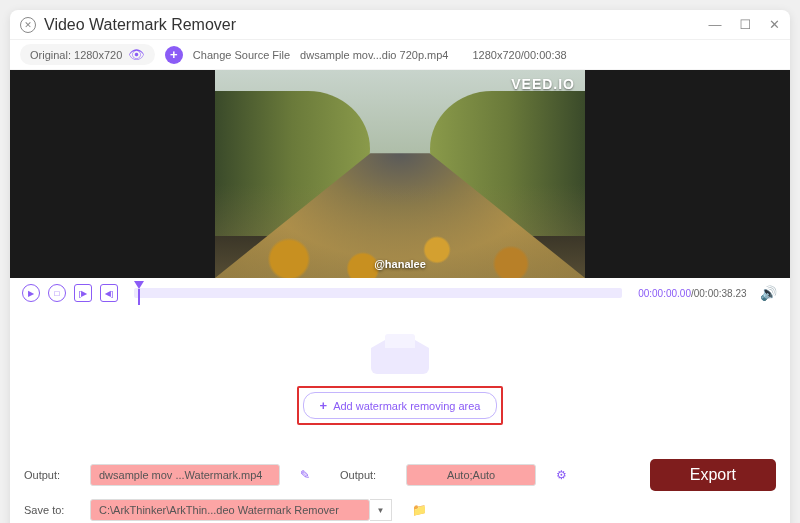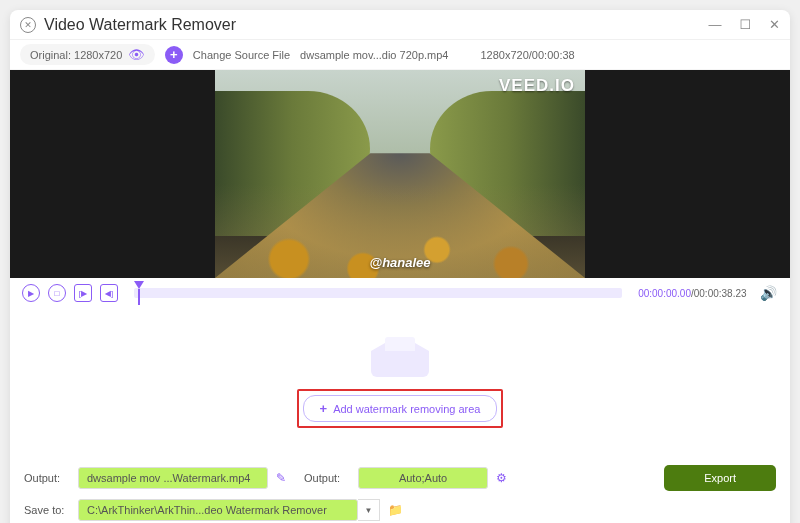--- a/index.html
+++ b/index.html
@@ -7,60 +7,60 @@
 .window { width: 800px; height: 523px; background: #fff; border-radius: 8px; box-shadow: 0 2px 10px rgba(0,0,0,0.1); display: flex; flex-direction: column; overflow: hidden; }
 .titlebar { height: 30px; display: flex; align-items: center; padding: 0 10px; border-bottom: 1px solid #f0f0f0; }
 .titlebar-icon { width: 16px; height: 16px; border-radius: 50%; border: 1.5px solid #888; margin-right: 8px; display: flex; align-items: center; justify-content: center; font-size: 9px; color: #888; }
 .titlebar-title { font-size: 16px; color: #333; flex: 1; }
 .window-controls { display: flex; gap: 18px; color: #888; font-size: 13px; }
 .window-controls span { cursor: pointer; }
 .topbar { height: 30px; display: flex; align-items: center; padding: 0 10px; gap: 10px; border-bottom: 1px solid #f5f5f5; font-size: 11px; color: #666; }
 .pill { background: #f5f5f5; border-radius: 12px; padding: 3px 10px; display: flex; align-items: center; gap: 6px; justify-content: space-between; }
 .eye-icon { color: #8b5cf6; font-size: 13px; }
 .plus-circle { width: 18px; height: 18px; border-radius: 50%; background: #8b5cf6; color: #fff; display: flex; align-items: center; justify-content: center; font-size: 13px; font-weight: bold; }
-.file-info { flex: 1; display: flex; gap: 32px; align-items: center; }
+.file-info { flex: 1; display: flex; gap: 24px; align-items: center; }
 .output-pill { margin-left: auto; }
 .preview { height: 208px; background: #1a1a1a; display: flex; align-items: center; justify-content: center; position: relative; }
 .preview-img { width: 370px; height: 208px; position: relative; overflow: hidden; }
 .sky { position: absolute; top: 0; left: 0; right: 0; height: 50%; background: linear-gradient(#c8d4cc, #a8b8a0); }
 .road { position: absolute; bottom: 0; left: 0; right: 0; height: 60%; background: radial-gradient(ellipse at 50% 0%, #5a5a5a 0%, #8a7a4a 30%, #b8954a 60%, #a0803a 100%); clip-path: polygon(42% 0%, 58% 0%, 100% 100%, 0% 100%); }
 .trees-left { position: absolute; left: 0; top: 10%; width: 42%; height: 70%; background: linear-gradient(90deg, #3a4a2a, #6a7a3a, #8a9a4a); border-radius: 0 40% 60% 0; }
 .trees-right { position: absolute; right: 0; top: 10%; width: 42%; height: 70%; background: linear-gradient(270deg, #3a4a2a, #6a7a3a, #8a9a4a); border-radius: 40% 0 0 60%; }
 .leaves { position: absolute; bottom: 0; left: 0; right: 0; height: 45%; background: radial-gradient(circle at 20% 80%, #c89020 6%, transparent 7%), radial-gradient(circle at 60% 70%, #d4a030 5%, transparent 6%), radial-gradient(circle at 80% 85%, #b88028 5%, transparent 6%), radial-gradient(circle at 40% 90%, #c89020 6%, transparent 7%), linear-gradient(#7a7a6a00, #8a7a4a88); }
-.wm-logo { position: absolute; top: 6px; right: 10px; color: #fff; font-weight: 800; font-size: 17px; letter-spacing: 1px; text-shadow: 0 1px 2px rgba(0,0,0,0.5); }
-.wm-handle { position: absolute; bottom: 8px; left: 50%; transform: translateX(-50%); color: #fff; font-weight: 700; font-size: 13px; text-shadow: 0 1px 3px rgba(0,0,0,0.7); font-style: italic; }
+.wm-logo { position: absolute; top: 6px; right: 10px; color: #fff; font-weight: 800; font-size: 14px; letter-spacing: 1px; text-shadow: 0 1px 2px rgba(0,0,0,0.5); }
+.wm-handle { position: absolute; bottom: 8px; left: 50%; transform: translateX(-50%); color: #fff; font-weight: 700; font-size: 11px; text-shadow: 0 1px 3px rgba(0,0,0,0.7); }
 .player-row { height: 30px; display: flex; align-items: center; padding: 0 12px; gap: 8px; }
 .pbtn { width: 18px; height: 18px; border: 1.5px solid #8b5cf6; border-radius: 50%; display: flex; align-items: center; justify-content: center; color: #8b5cf6; font-size: 8px; cursor: pointer; }
 .pbtn.sq { border-radius: 3px; }
 .timeline { flex: 1; height: 10px; background: #ede9fe; border-radius: 2px; position: relative; margin: 0 8px; }
 .playhead { position: absolute; left: 0; top: -7px; display: flex; flex-direction: column; align-items: center; }
 .playhead-head { width: 10px; height: 8px; background: #8b5cf6; clip-path: polygon(0 0, 100% 0, 50% 100%); }
 .playhead-line { width: 2px; height: 16px; background: #8b5cf6; }
 .timecode { font-size: 10px; color: #666; }
 .timecode .cur { color: #8b5cf6; }
 .vol { color: #8b5cf6; font-size: 14px; margin-left: 6px; }
 .drop-area { flex: 1; display: flex; flex-direction: column; align-items: center; justify-content: center; gap: 12px; }
 .tray-icon { width: 58px; height: 40px; position: relative; }
 .tray-back { position: absolute; bottom: 0; width: 100%; height: 26px; background: #ede9fe; border-radius: 0 0 6px 6px; }
 .tray-back::before { content: ""; position: absolute; top: -8px; left: 0; width: 14px; height: 8px; background: #ede9fe; clip-path: polygon(0 100%, 100% 100%, 100% 0); }
 .tray-back::after { content: ""; position: absolute; top: -8px; right: 0; width: 14px; height: 8px; background: #ede9fe; clip-path: polygon(0 0, 100% 100%, 0 100%); }
 .tray-paper { position: absolute; top: 0; left: 14px; right: 14px; height: 24px; background: #f5f3ff; border-radius: 3px 3px 0 0; }
 .add-btn-wrap { border: 2px solid #e03030; padding: 4px; border-radius: 2px; }
 .add-btn { border: 1px solid #c4b5fd; background: #fff; color: #8b5cf6; font-size: 11px; padding: 5px 16px; border-radius: 12px; display: flex; align-items: center; gap: 6px; cursor: pointer; }
 .add-btn .plus { font-size: 13px; font-weight: bold; }
 .bottom { padding: 8px 14px 12px; display: flex; flex-direction: column; gap: 8px; font-size: 11px; color: #555; }
-.row { display: flex; align-items: center; gap: 8px; }
+.row { display: flex; align-items: center; gap: 20px; }
 .label { min-width: 46px; }
-.field { border: 1px solid #ddd; border-radius: 3px; padding: 3px 8px; background: #bef264; height: 22px; display: flex; align-items: center; }
+.field { border: 1px solid #ddd; border-radius: 3px; padding: 3px 8px; background: #fca5a5; height: 22px; display: flex; align-items: center; }
 .field.w1 { width: 190px; }
 .field.w2 { width: 130px; justify-content: center; }
 .field.w3 { width: 280px; }
 .edit-icon, .gear-icon, .folder-icon { color: #8b5cf6; font-size: 12px; cursor: pointer; }
 .dd-btn { width: 22px; height: 22px; border: 1px solid #ddd; border-left: none; display: flex; align-items: center; justify-content: center; font-size: 8px; color: #666; cursor: pointer; }
-.export-btn { margin-left: auto; background: #4d7c0f; color: #fff; border: none; border-radius: 5px; padding: 7px 40px; font-size: 11px; cursor: pointer; }
+.export-btn { margin-left: auto; background: #7f1d1d; color: #fff; border: none; border-radius: 5px; padding: 7px 40px; font-size: 16px; cursor: pointer; }
 </style>
 </head>
 <body>
 
 <div class="window">
 
   <div class="titlebar">
     <div class="titlebar-icon">✕</div>
     <div class="titlebar-title">Video Watermark Remover</div>
     <div class="window-controls">

